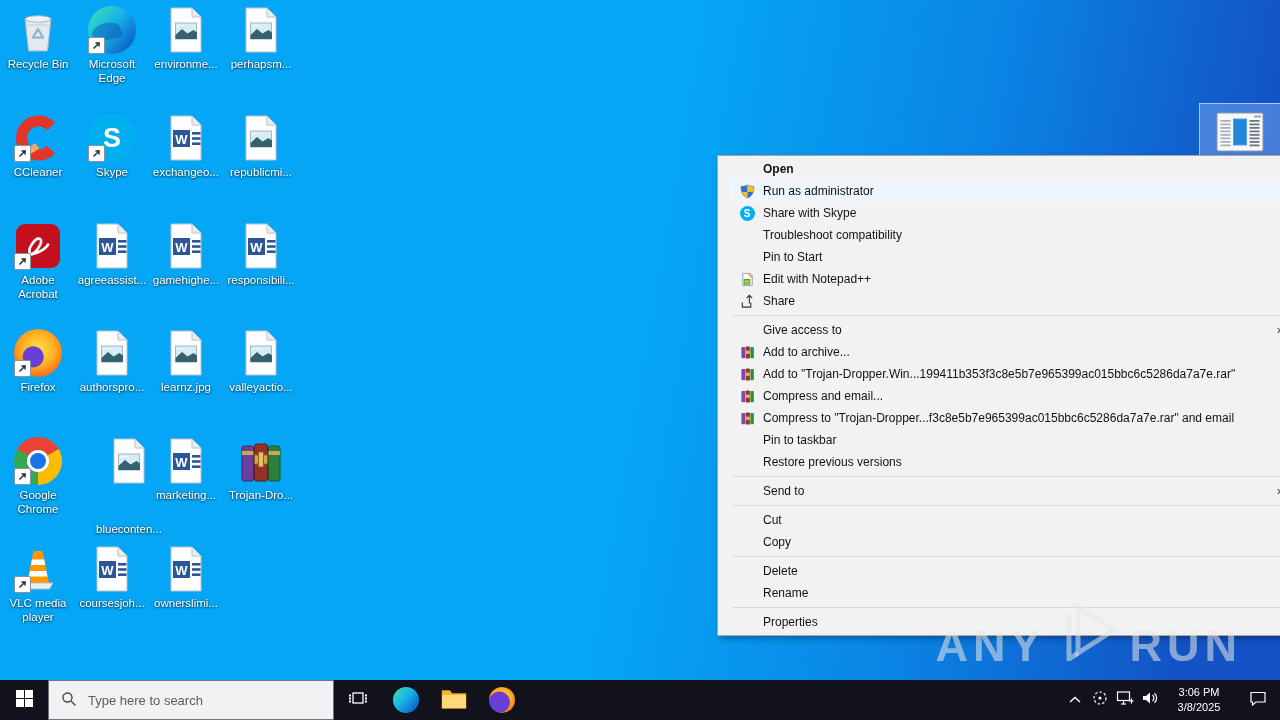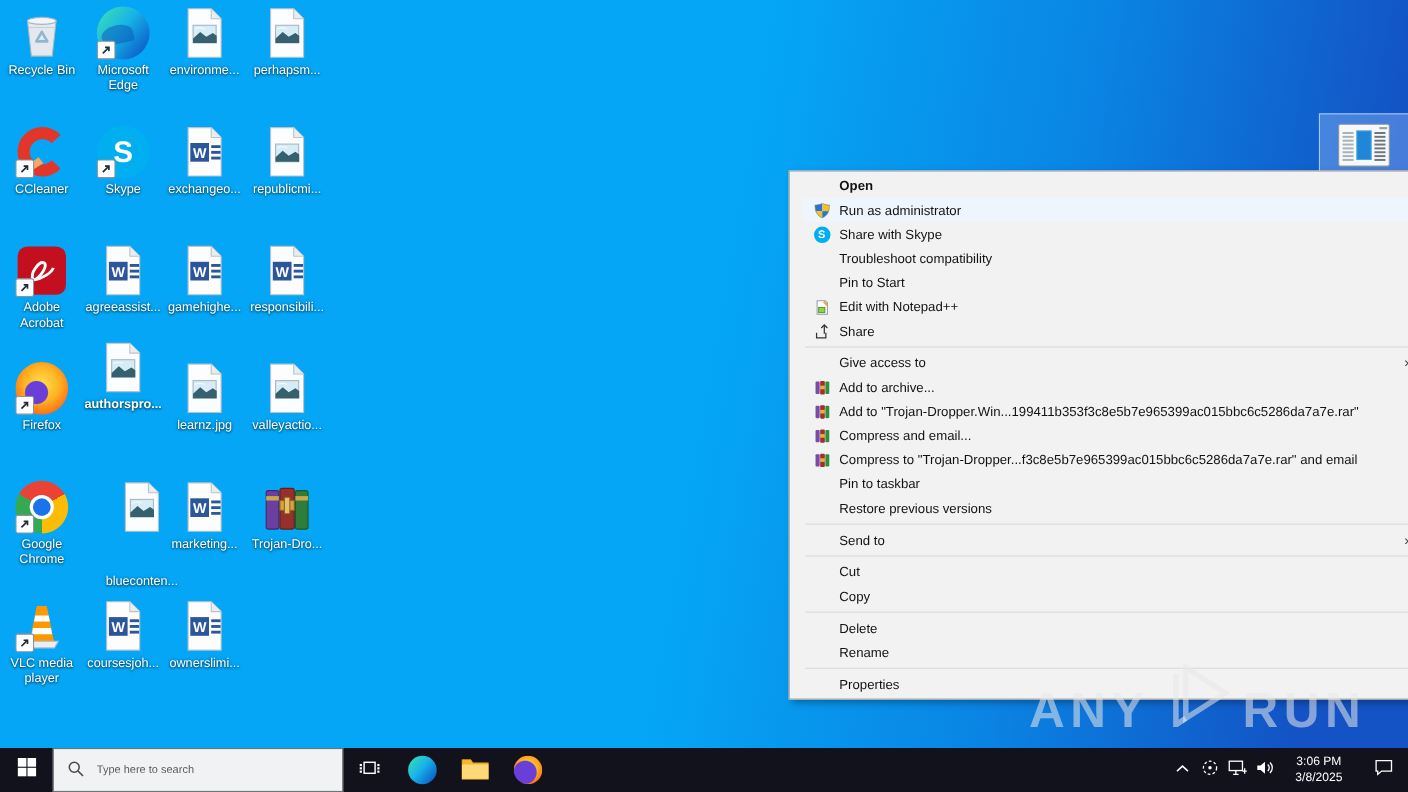--- a/index.html
+++ b/index.html
@@ -42,22 +42,22 @@
   .mi.hl{background:#eef5fd;}
   .msep{height:1px;background:#dadada;margin:3px 2px;}
   .subarrow{position:absolute;right:10px;top:3px;font-size:13px;color:#444;}
   
   #watermark{position:absolute;right:38px;bottom:48px;z-index:70;display:flex;align-items:flex-end;gap:6px;
       color:rgba(231,231,231,.55);font-size:45px;font-weight:bold;letter-spacing:5px;pointer-events:none;}
   
   #taskbar{position:absolute;left:0;bottom:0;width:1280px;height:40px;background:#11121c;z-index:80;
       display:flex;align-items:stretch;color:#fff;}
   .tb-start{width:48px;display:flex;align-items:center;justify-content:center;}
-  .tb-search{width:264px;background:#f1f2f3;border:1px solid #70747a;display:flex;align-items:center;gap:11px;
-      padding-left:12px;color:#5c5c5c;font-size:10px;box-sizing:border-box;}
+  .tb-search{width:286px;background:#f1f2f3;border:1px solid #70747a;display:flex;align-items:center;gap:11px;
+      padding-left:12px;color:#5c5c5c;font-size:13px;box-sizing:border-box;}
   .tb-btn{width:48px;display:flex;align-items:center;justify-content:center;}
   .art26{width:26px;height:26px;position:relative;}
   .tb-right{margin-left:auto;display:flex;align-items:center;}
   .tray-ico{width:25px;height:40px;display:flex;align-items:center;justify-content:center;}
   .clock{width:74px;text-align:center;font-size:11px;line-height:1.4;}
   .action{width:44px;height:40px;display:flex;align-items:center;justify-content:center;}
 </style>
 </head>
 <body>
 
@@ -216,21 +216,21 @@
         <div class="art48 circle firefox-d"></div>
         <span class="sc">
           <svg width="11" height="11" viewBox="0 0 11 11" fill="none" stroke="#1c2b3a" stroke-width="1.5">
             <path d="M2.5 8.5 L8 3"></path>
             <path d="M4.5 3 H8 V6.5"></path>
           </svg>
         </span>
       </div>
       <div class="dlabel">Firefox</div>
     </div>
-    <div class="dicon" style="left: 75px; top: 310px; font-weight: bold;">
+    <div class="dicon" style="left: 75px; top: 329px;">
       <div class="art48"><svg width="48" height="48" viewBox="0 0 48 48">
           <path d="M9 2 h21 l9 9 v35 h-30 z" fill="#fcfdfe" stroke="#bcc2c8"></path>
           <path d="M30 2 v9 h9" fill="#e9edf0" stroke="#bcc2c8"></path>
           <rect x="13.5" y="17" width="21" height="16" fill="#d6ecf7" stroke="#a8b8c2"></rect>
           <path d="M13.5 29 l6.5 -6 5.5 4.5 6 -3.5 3.5 2.5 v6.5 h-21.5 z" fill="#35606e"></path>
           <path d="M15 20.5 c3 -1.5 6 -1.5 9 0" stroke="#fff" fill="none" opacity=".8"></path>
         </svg></div>
       <div class="dlabel">authorspro...</div>
     </div>
     <div class="dicon" style="left: 149px; top: 329px;">

